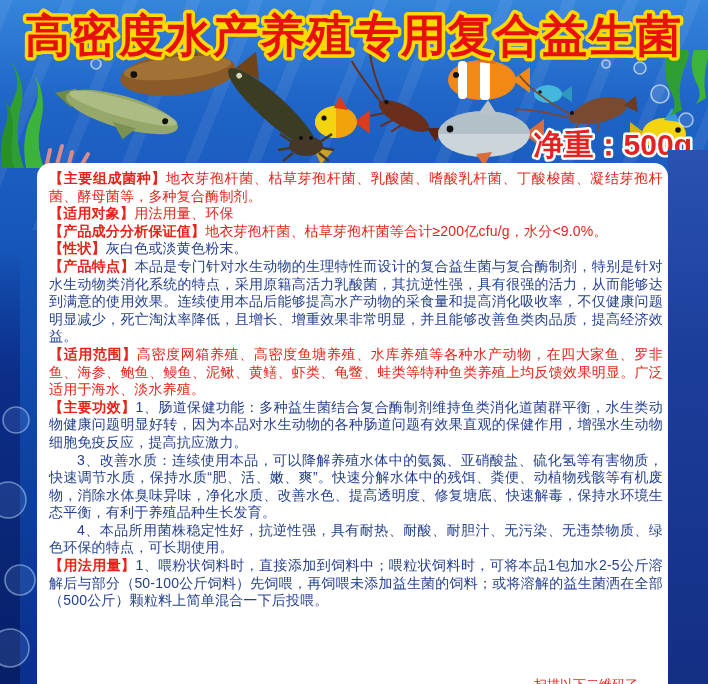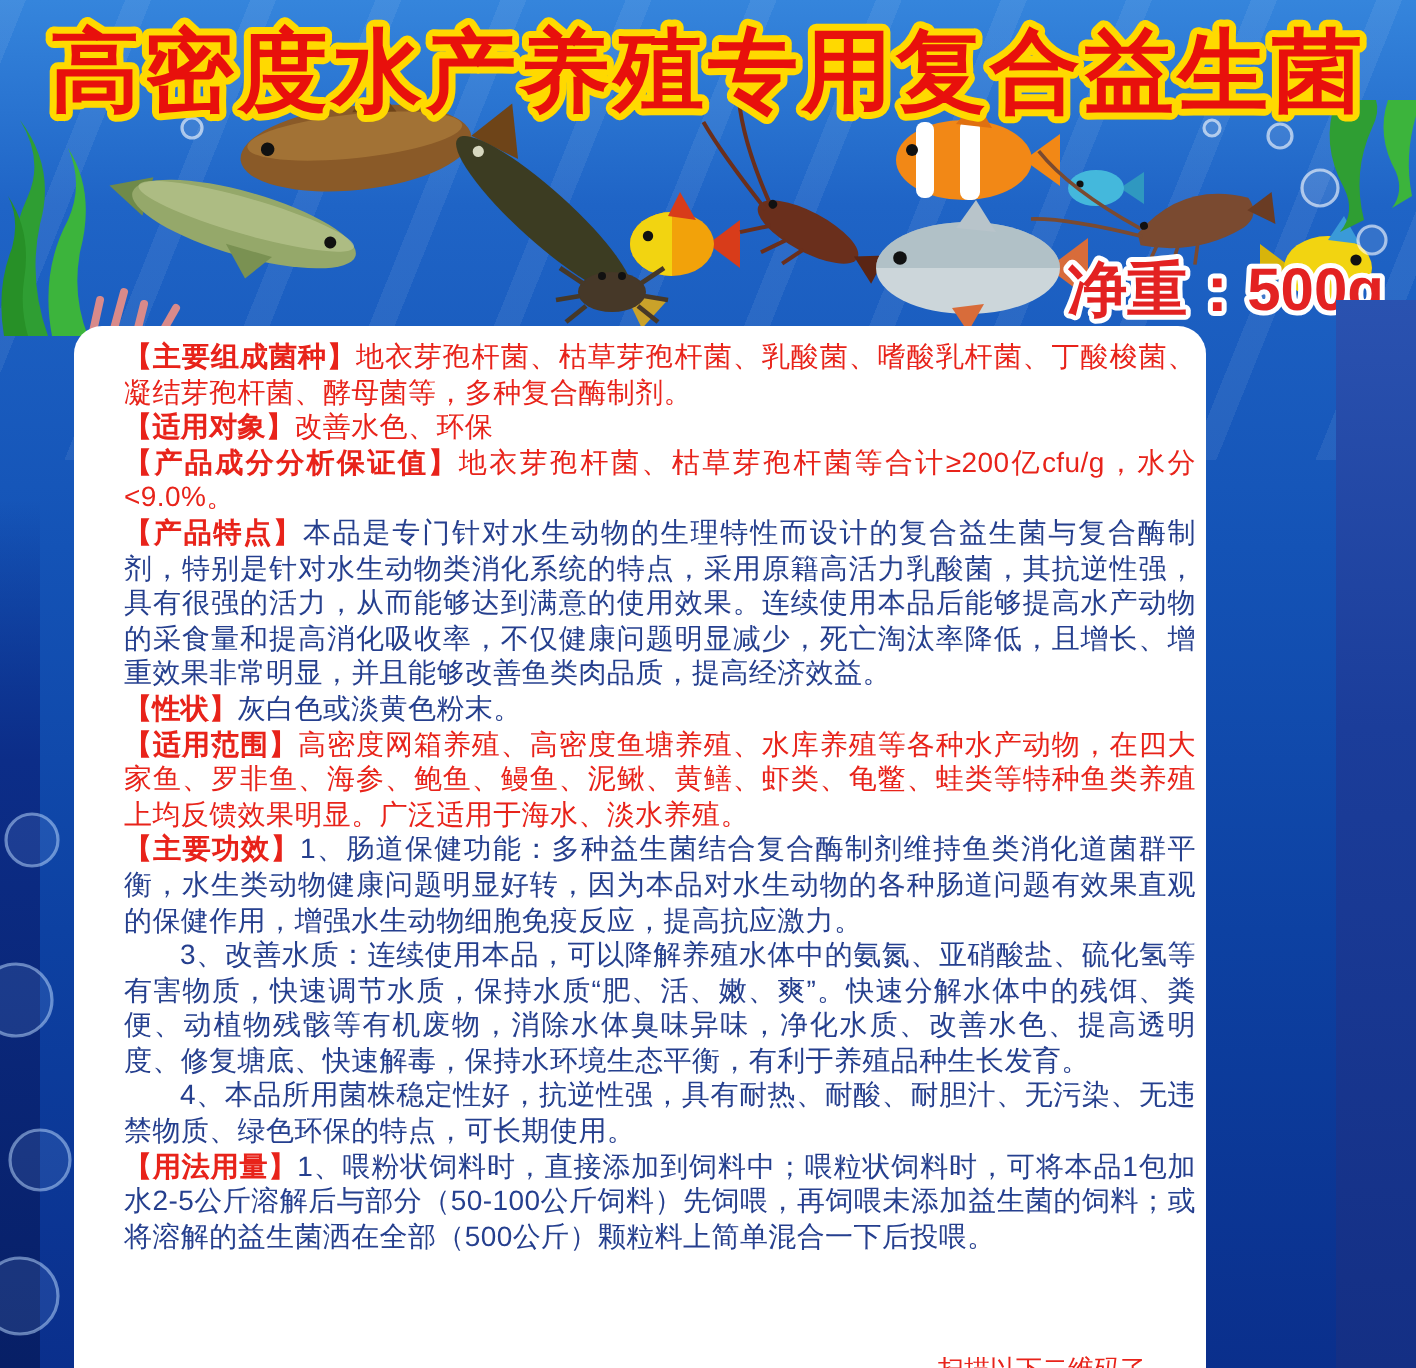--- a/index.html
+++ b/index.html
@@ -19,23 +19,23 @@
   .right-band{
     position:absolute;top:150px;right:0;width:40px;bottom:0;
     background:linear-gradient(180deg,#2a52b0 0%,#1b3d9a 40%,#142f84 100%);
   }
   .left-edge{
     position:absolute;left:0;top:250px;width:20px;bottom:0;
     background:linear-gradient(180deg,rgba(10,42,122,0) 0%,#0c2d88 30%,#071f66 100%);
   }
   .left-bubbles{position:absolute;left:0;top:380px;width:40px;height:304px;}
   .content-box{
-    position:absolute;left:37px;top:163px;width:566px;bottom:0;box-sizing:border-box;
+    position:absolute;left:37px;top:163px;width:631px;bottom:0;box-sizing:border-box;
     background:#ffffff;border-radius:14px 14px 0 0;
-    padding:7px 5px 0 25px;overflow:hidden;
+    padding:7px 5px 0 12px;overflow:hidden;
   }
   .sec{margin:0;font-size:14px;line-height:17.6px;letter-spacing:.2px;text-align:justify;}
   .red{color:#e8231a;}
   .blue{color:#253f8e;}
   .hd{color:#e8231a;font-weight:bold;}
   .indent{text-indent:2em;}
   .qr-note{position:absolute;right:30px;bottom:-8px;margin:0;font-size:13px;color:#e8231a;line-height:15px;}
 </style>
 </head>
 <body>
@@ -199,33 +199,33 @@
     </g>
   </svg>
 
   <div class="content-box">
 
     <p class="sec red">
       <span class="hd">【主要组成菌种】</span><span>地衣芽孢杆菌、枯草芽孢杆菌、乳酸菌、嗜酸乳杆菌、丁酸梭菌、凝结芽孢杆菌、酵母菌等，多种复合酶制剂。</span>
     </p>
 
     <p class="sec red">
-      <span class="hd">【适用对象】</span><span>改善水色、环保</span>
+      <span class="hd">【适用对象】</span><span>用法用量、环保</span>
     </p>
 
     <p class="sec red">
       <span class="hd">【产品成分分析保证值】</span><span>地衣芽孢杆菌、枯草芽孢杆菌等合计≥200亿cfu/g，水分&lt;9.0%。</span>
     </p>
 
     <p class="sec blue">
+      <span class="hd">【性状】</span><span>灰白色或淡黄色粉末。</span>
+    </p>
+
+    <p class="sec blue">
       <span class="hd">【产品特点】</span><span>本品是专门针对水生动物的生理特性而设计的复合益生菌与复合酶制剂，特别是针对水生动物类消化系统的特点，采用原籍高活力乳酸菌，其抗逆性强，具有很强的活力，从而能够达到满意的使用效果。连续使用本品后能够提高水产动物的采食量和提高消化吸收率，不仅健康问题明显减少，死亡淘汰率降低，且增长、增重效果非常明显，并且能够改善鱼类肉品质，提高经济效益。</span>
-    </p>
-
-    <p class="sec blue">
-      <span class="hd">【性状】</span><span>灰白色或淡黄色粉末。</span>
     </p>
 
     <p class="sec red">
       <span class="hd">【适用范围】</span><span>高密度网箱养殖、高密度鱼塘养殖、水库养殖等各种水产动物，在四大家鱼、罗非鱼、海参、鲍鱼、鳗鱼、泥鳅、黄鳝、虾类、龟鳖、蛙类等特种鱼类养殖上均反馈效果明显。广泛适用于海水、淡水养殖。</span>
     </p>
 
     <p class="sec blue">
       <span class="hd">【主要功效】</span><span>1、肠道保健功能：多种益生菌结合复合酶制剂维持鱼类消化道菌群平衡，水生类动物健康问题明显好转，因为本品对水生动物的各种肠道问题有效果直观的保健作用，增强水生动物细胞免疫反应，提高抗应激力。</span>
     </p>
     <p class="sec blue indent">3、改善水质：连续使用本品，可以降解养殖水体中的氨氮、亚硝酸盐、硫化氢等有害物质，快速调节水质，保持水质“肥、活、嫩、爽”。快速分解水体中的残饵、粪便、动植物残骸等有机废物，消除水体臭味异味，净化水质、改善水色、提高透明度、修复塘底、快速解毒，保持水环境生态平衡，有利于养殖品种生长发育。</p>

